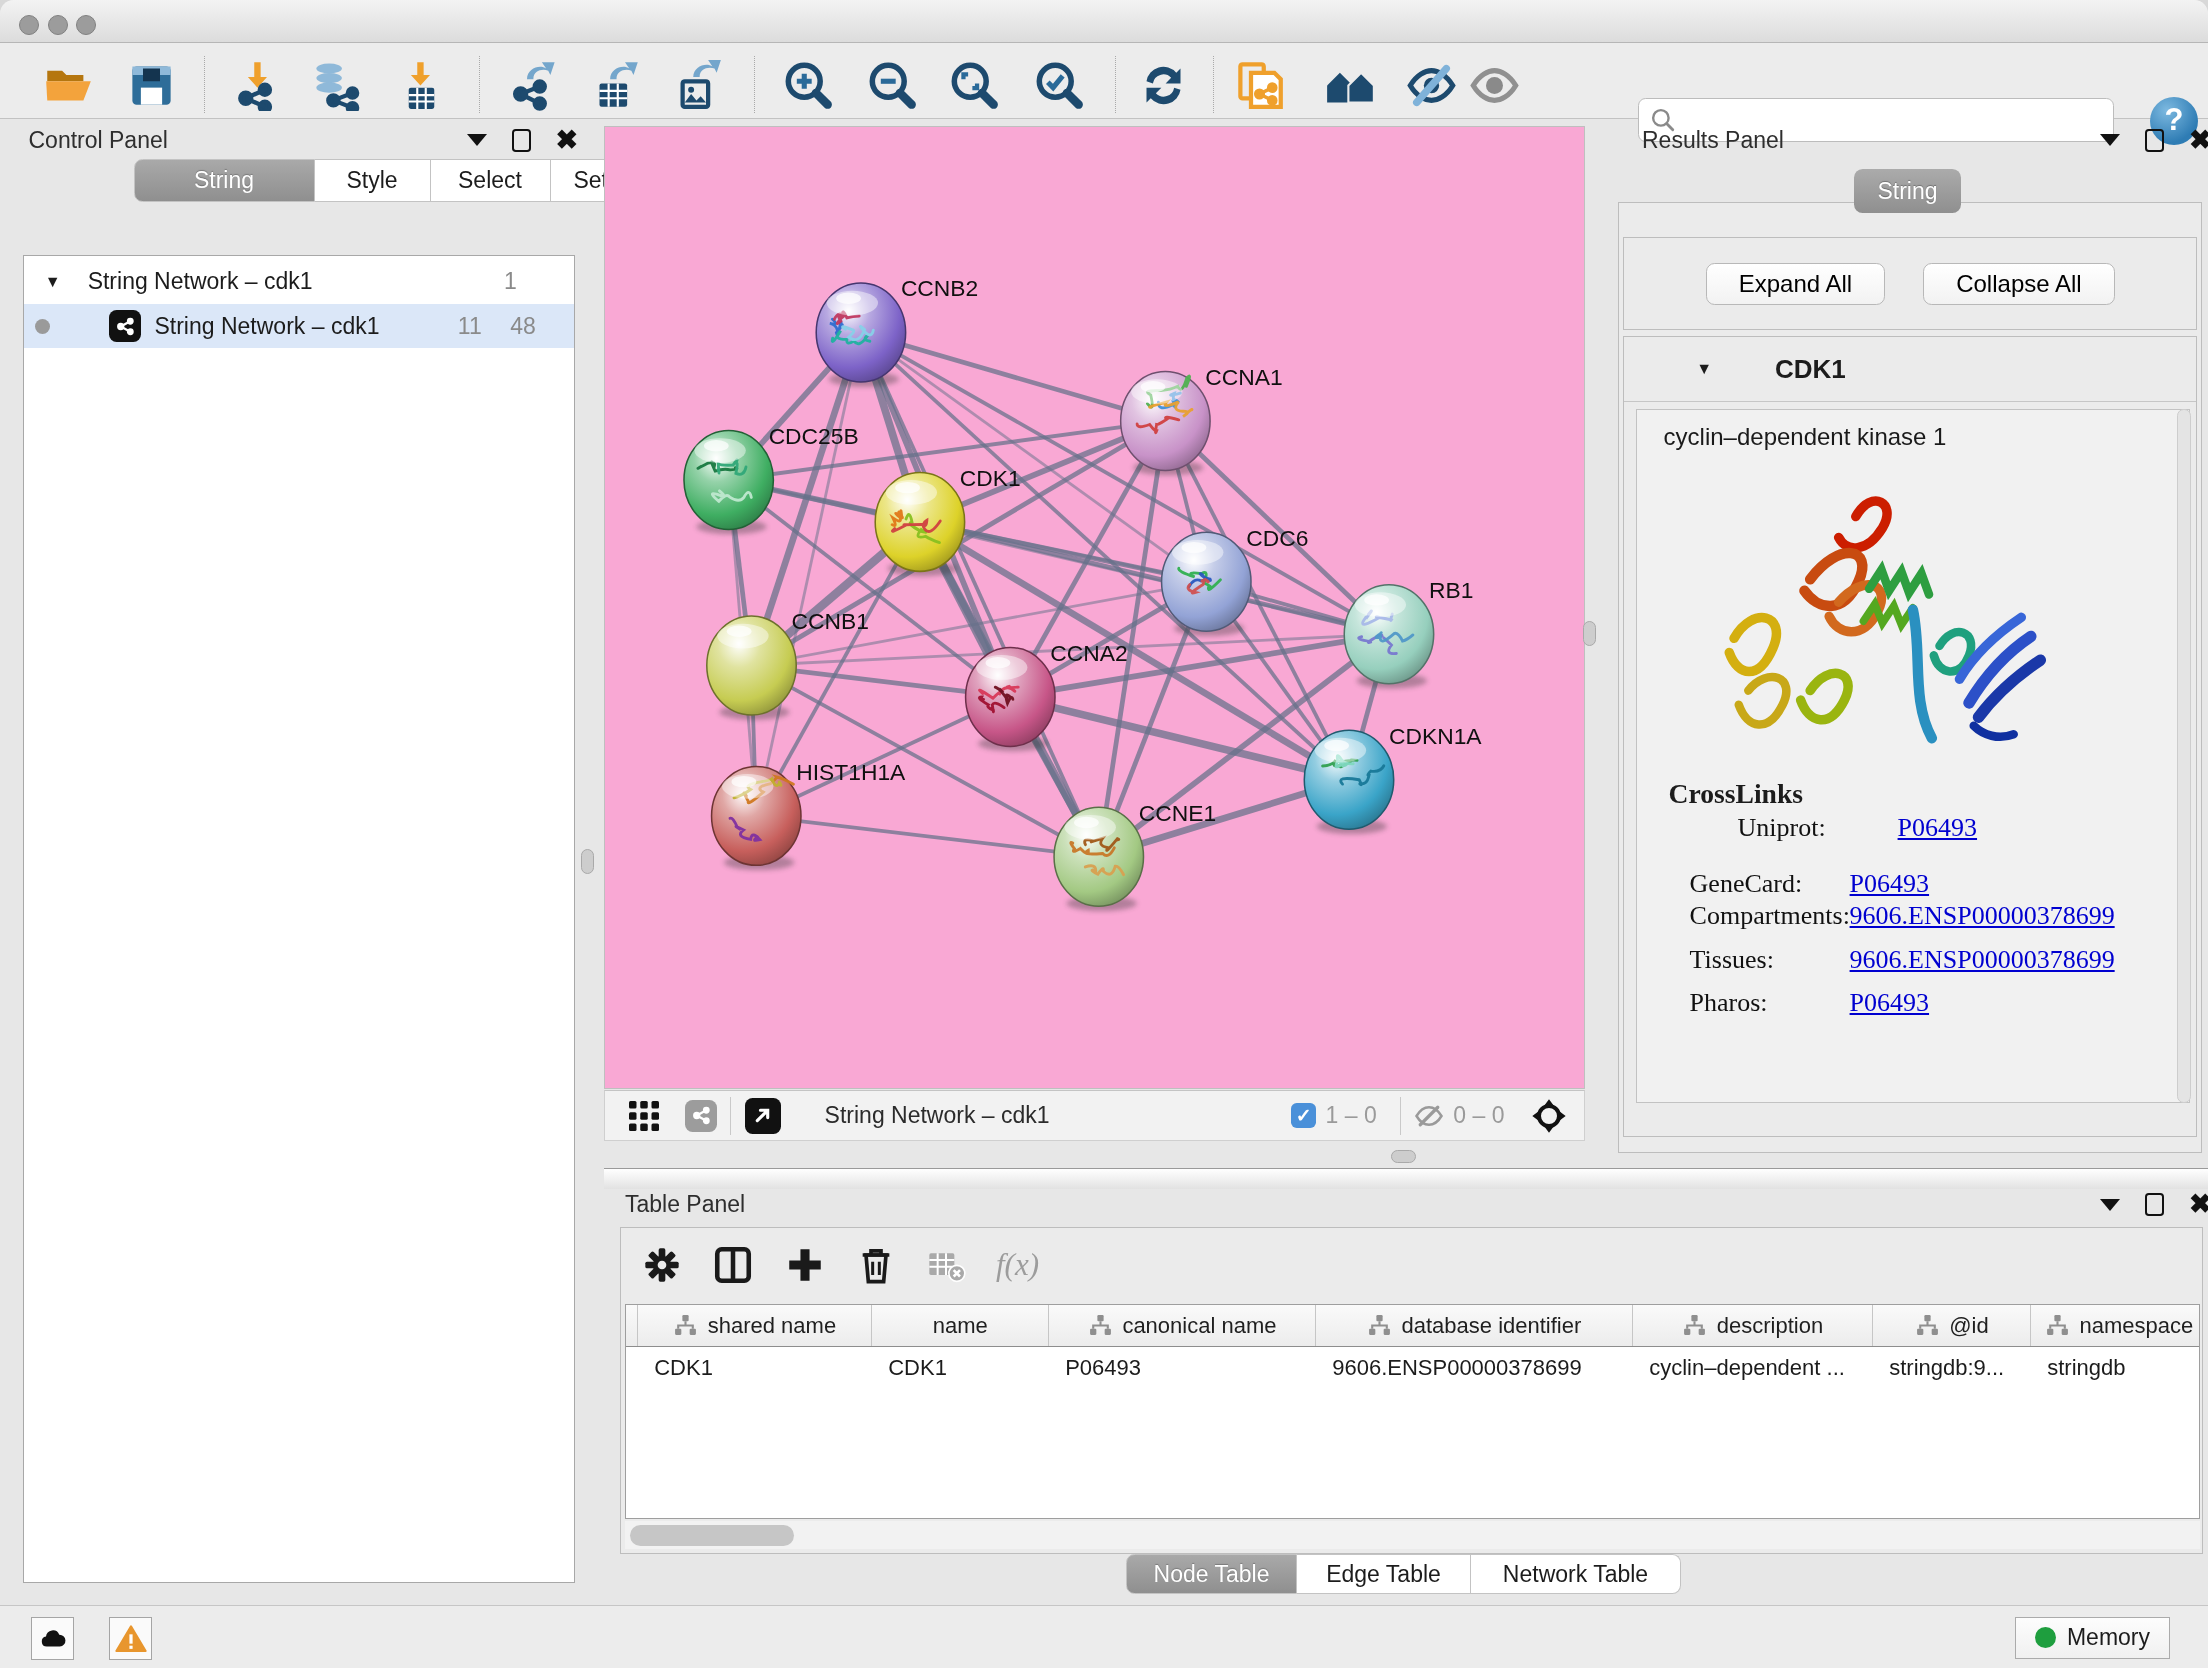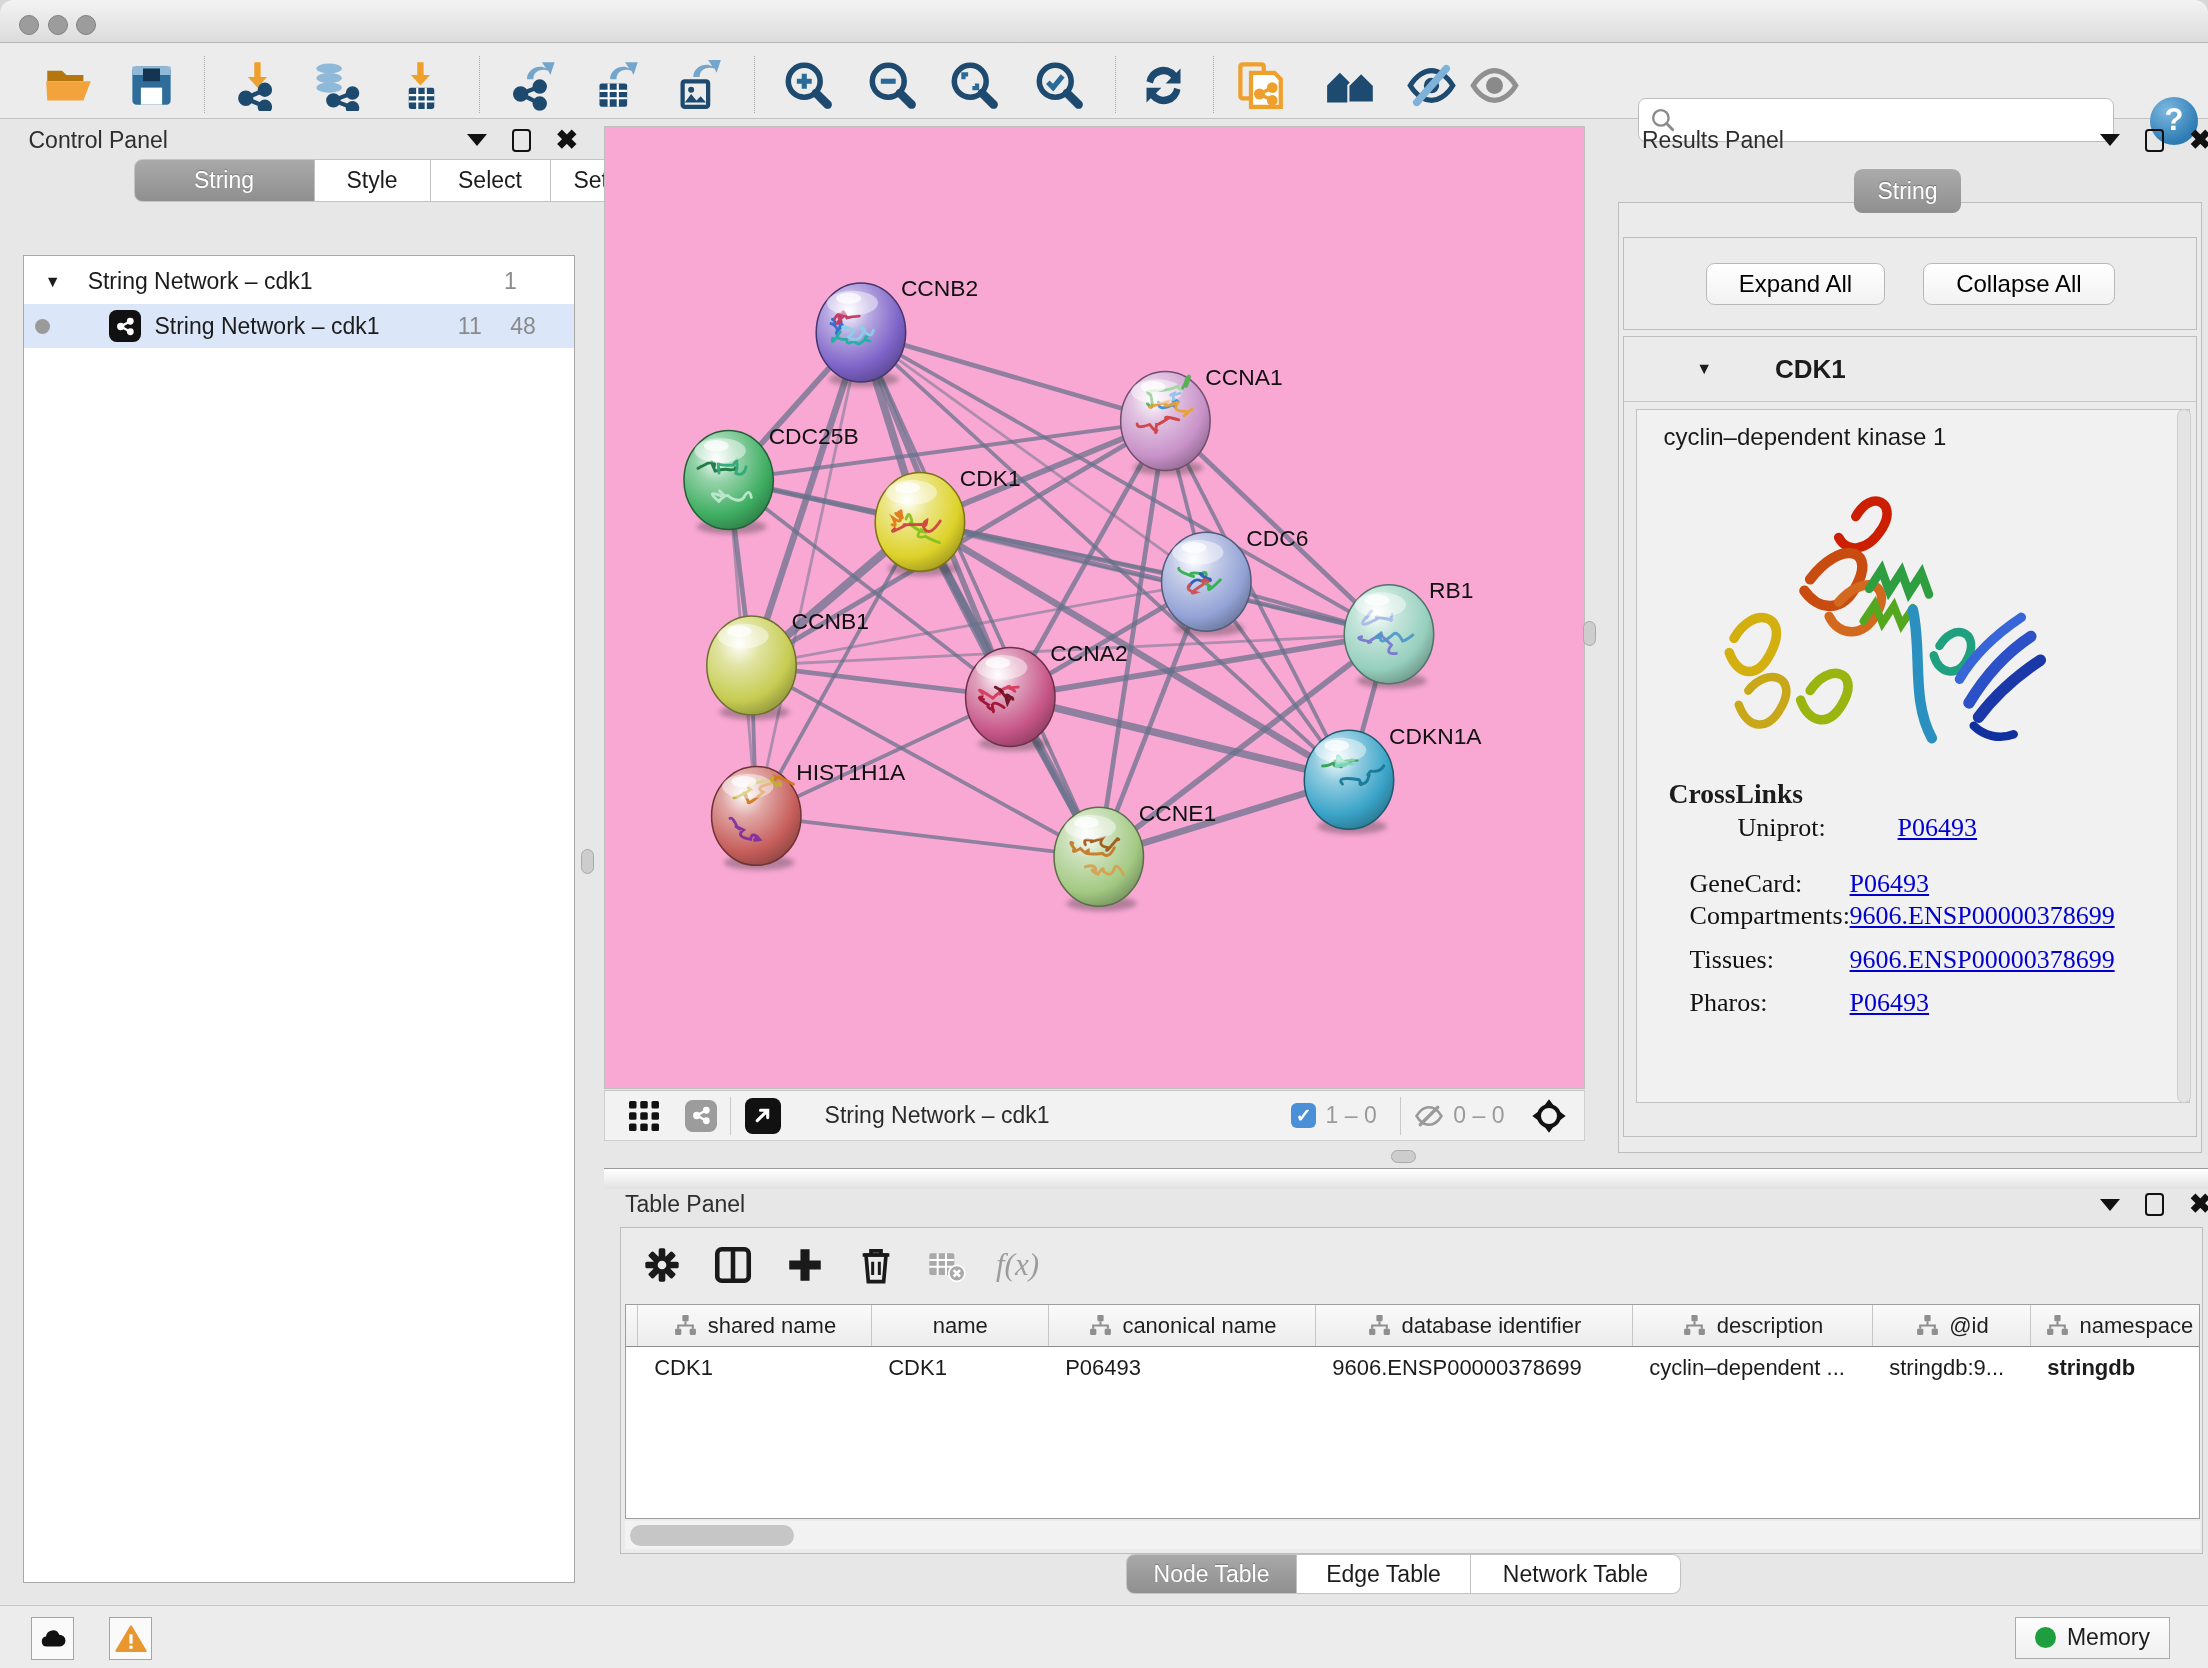--- a/index.html
+++ b/index.html
@@ -780,21 +780,21 @@
             </div>
           </div>
         <div class="tbl-row" id="tbl-row0">
             <div class="td" style="width: 11.4px; padding-left: 0px;"></div>
             <div class="td" style="width: 234px;">CDK1</div>
             <div class="td" style="width: 177px;">CDK1</div>
             <div class="td" style="width: 267px;">P06493</div>
             <div class="td" style="width: 317px;">9606.ENSP00000378699</div>
             <div class="td" style="width: 240px;">cyclin–dependent ...</div>
             <div class="td" style="width: 158px;">stringdb:9...</div>
-            <div class="td" style="width: 177px; font-weight: bold;">stringdb</div>
+            <div class="td" style="width: 177px;">stringdb</div>
           </div>
       </div>
       <div class="tbl-hscroll">
         <div class="tbl-thumb"></div>
       </div>
     </div>
     <div class="tp-tabs seg-tabs">
       <div class="seg-tab active" style="width:171px">Node Table</div>
       <div class="seg-tab" style="width:174px">Edge Table</div>
       <div class="seg-tab" style="width:210px">Network Table</div>

